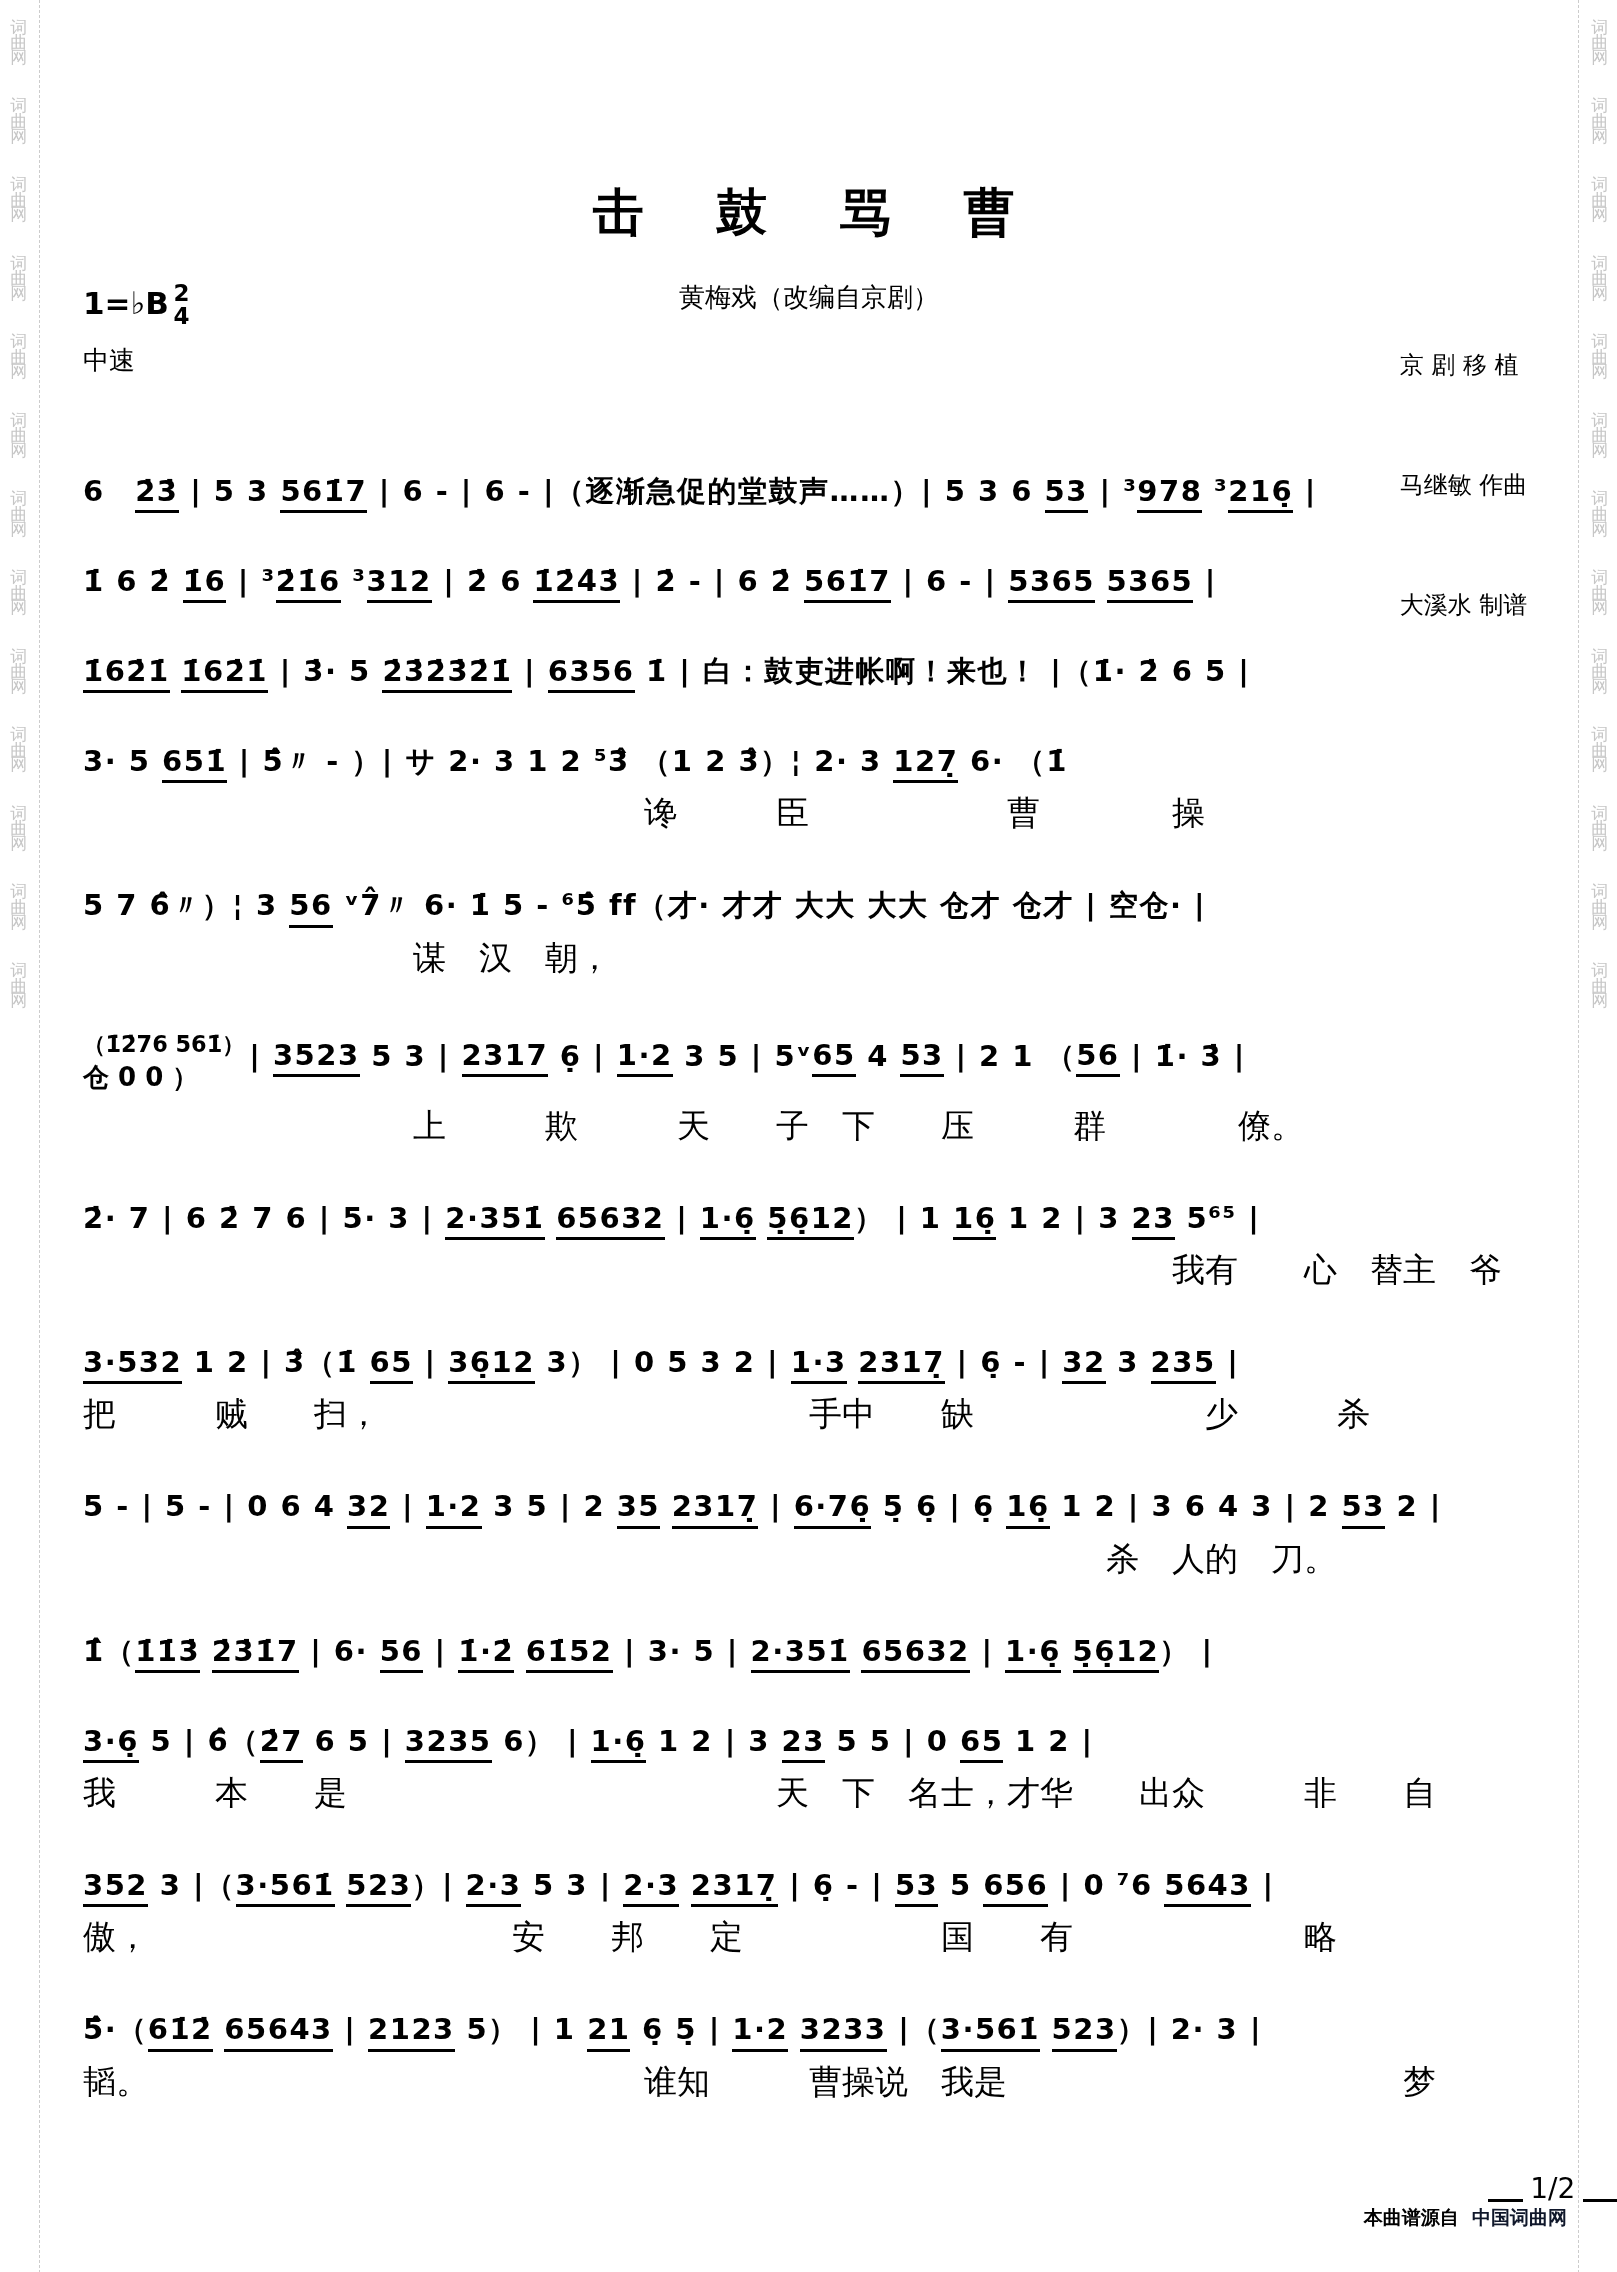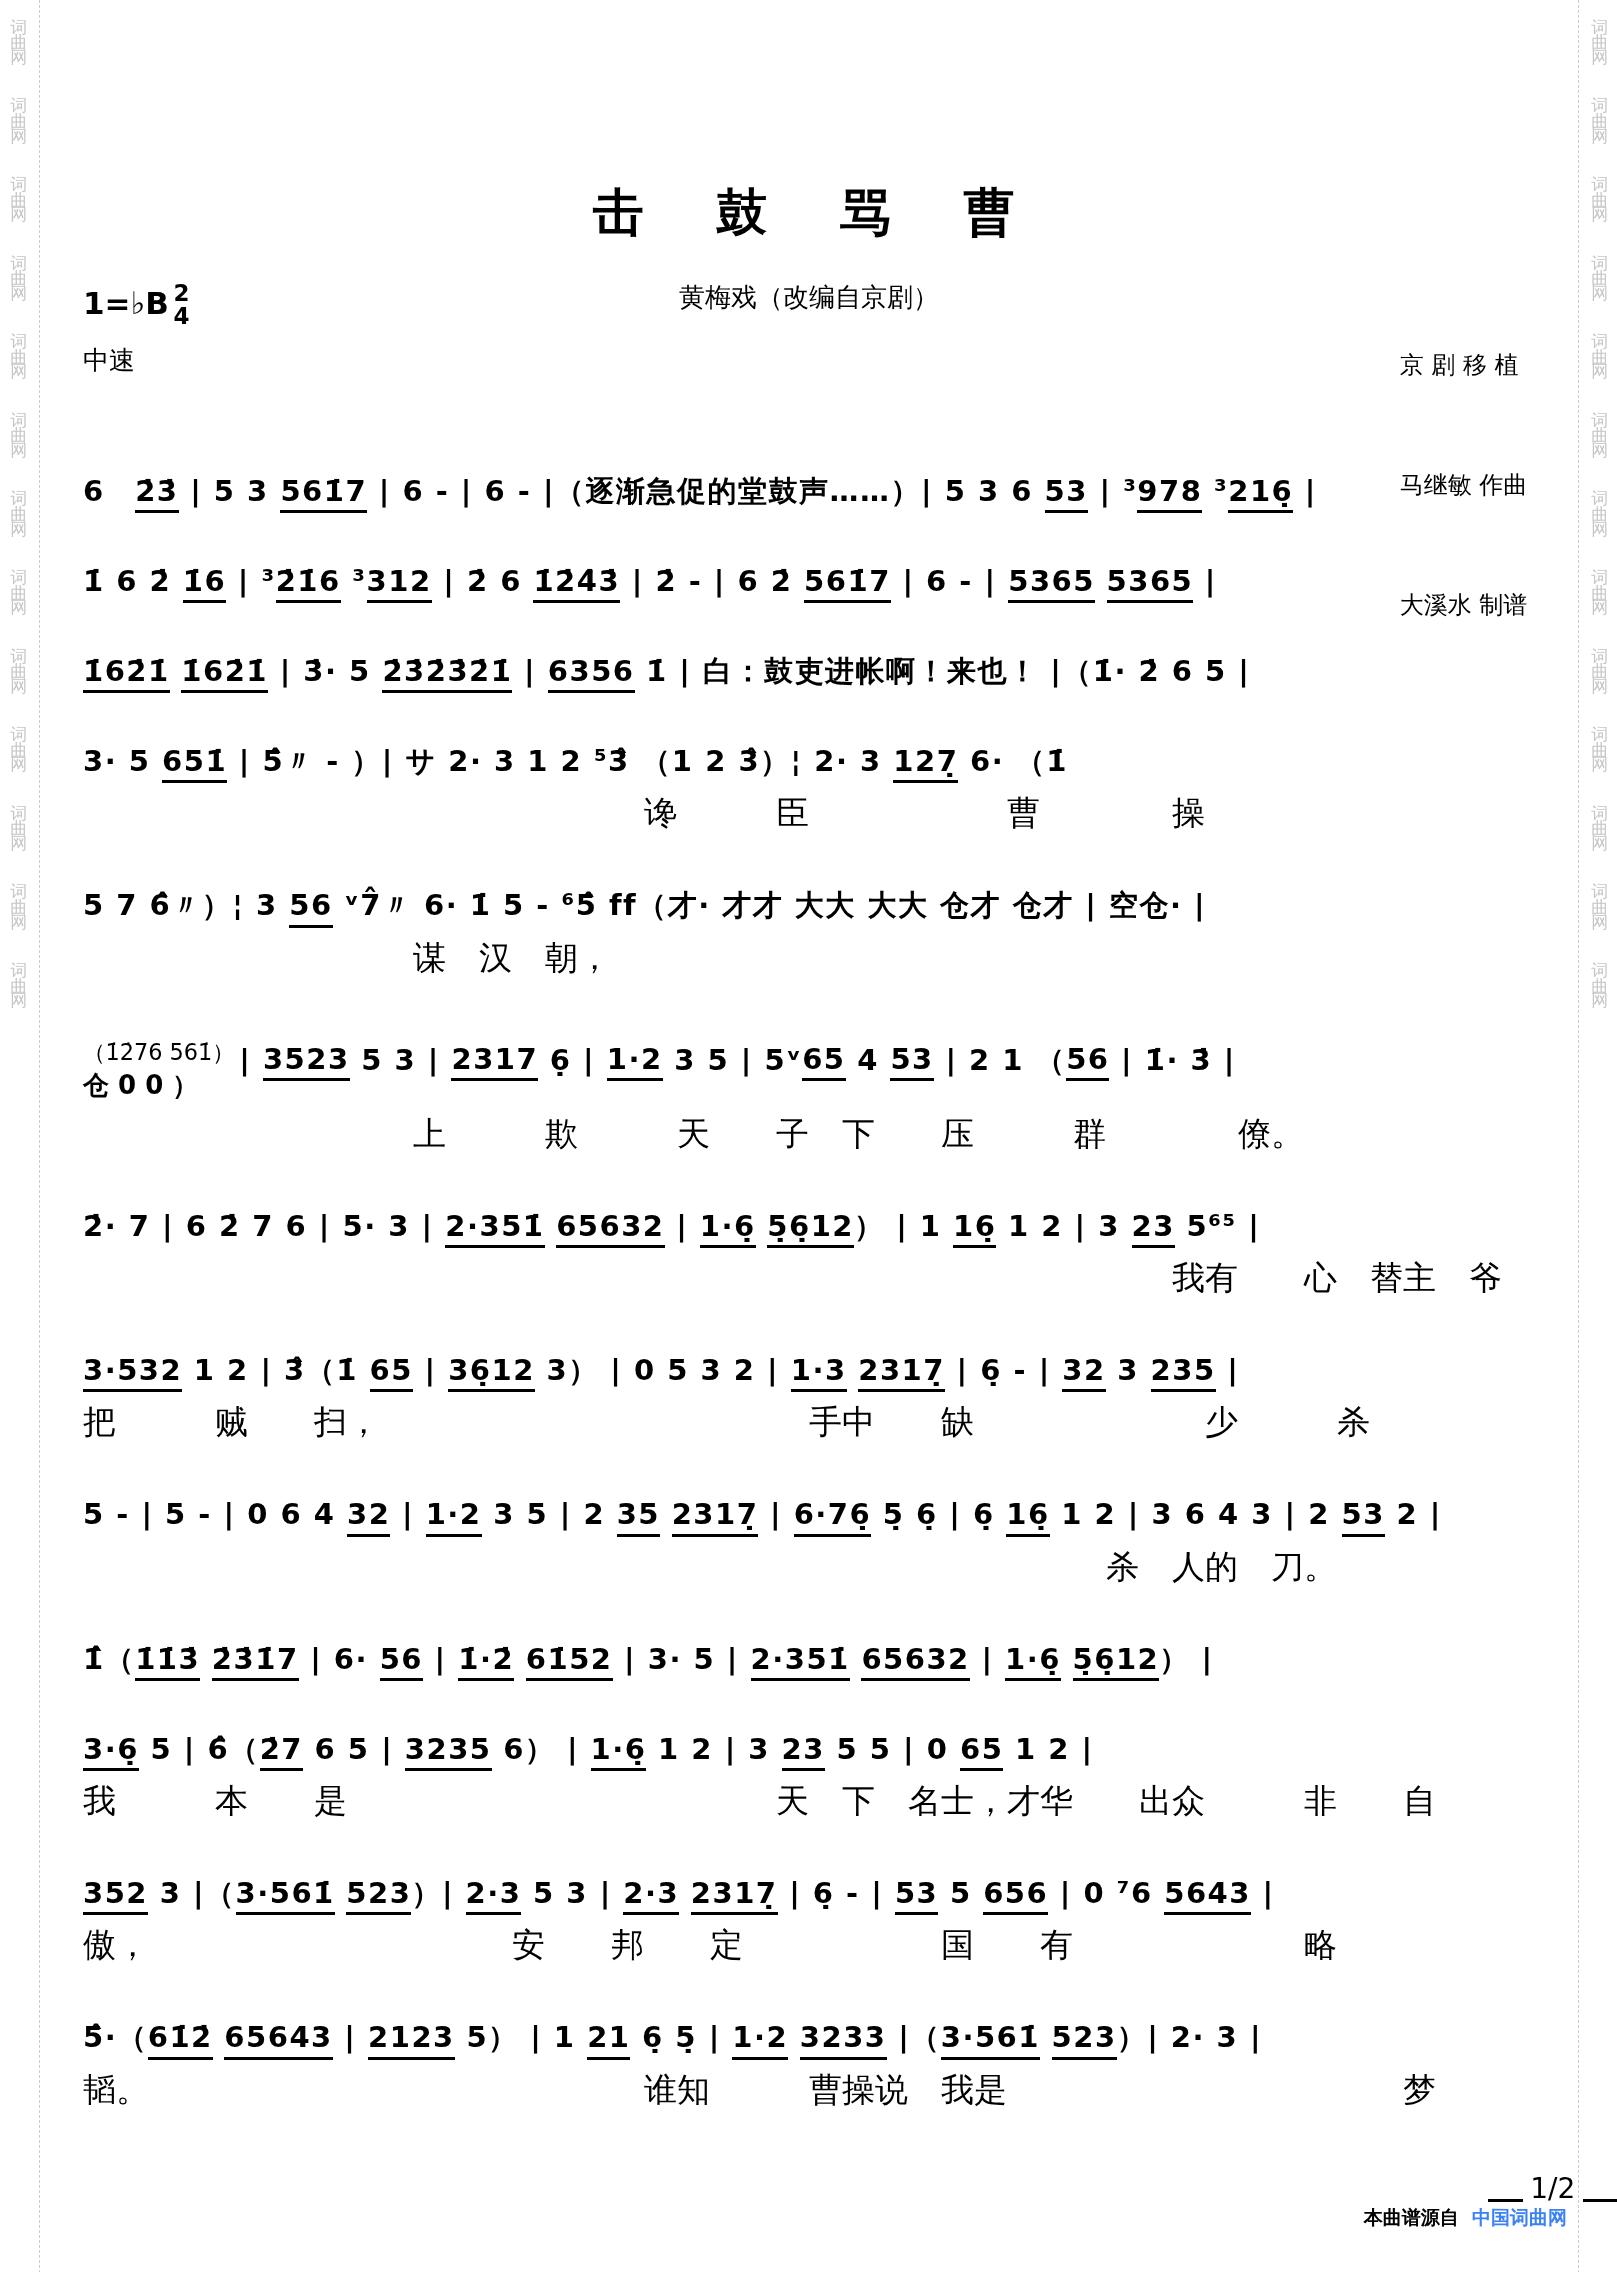--- a/index.html
+++ b/index.html
@@ -37,21 +37,21 @@
   
   .score{margin-top:31px;}
   .line{margin-bottom:48px;}
   .notation{
     font-size:29px;font-weight:bold;letter-spacing:1.5px;
     white-space:pre;line-height:42px;
   }
   .beam{border-bottom:3.1px solid #000;padding-bottom:2.3px;}
   .lyrics{font-size:33px;white-space:pre;margin-top:9.3px;font-weight:normal;}
   .stack{display:inline-flex;flex-direction:column;vertical-align:middle;margin-right:4.6px;}
-  .stack-u{font-size:22.4px;font-weight:normal;white-space:pre;margin-top:8px;}
+  .stack-u{font-size:22.4px;font-weight:bold;white-space:pre;}
   .stack-l{font-size:26px;font-weight:bold;white-space:pre;}
   
   .pagenum{
     position:absolute;left:0;right:0;bottom:68px;
     display:flex;align-items:center;justify-content:flex-end;gap:7.7px;
     font-size:28px;
   }
   .pagenum .dash{width:35px;border-top:3.1px solid #000;align-self:flex-end;margin-bottom:3.1px;}
   .source{
     position:absolute;right:51px;bottom:20px;
@@ -108,17 +108,17 @@
 
   </div>
 
   <div class="pagenum">
     <span class="dash"></span>
     <span>1/2</span>
     <span class="dash"></span>
   </div>
 
   <div class="source">
-    <span>本曲谱源自  </span><span id="site" style="color: #3b82f6;">中国词曲网</span>
+    <span>本曲谱源自  </span><span id="site" style="color: #0f172a;">中国词曲网</span>
   </div>
 
 </div>
 
 
 </body></html>

